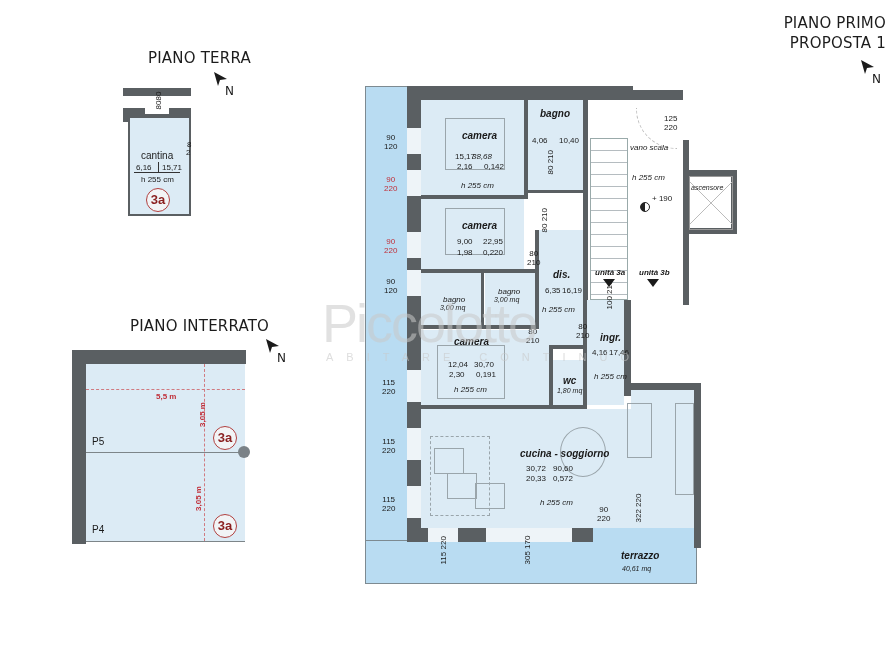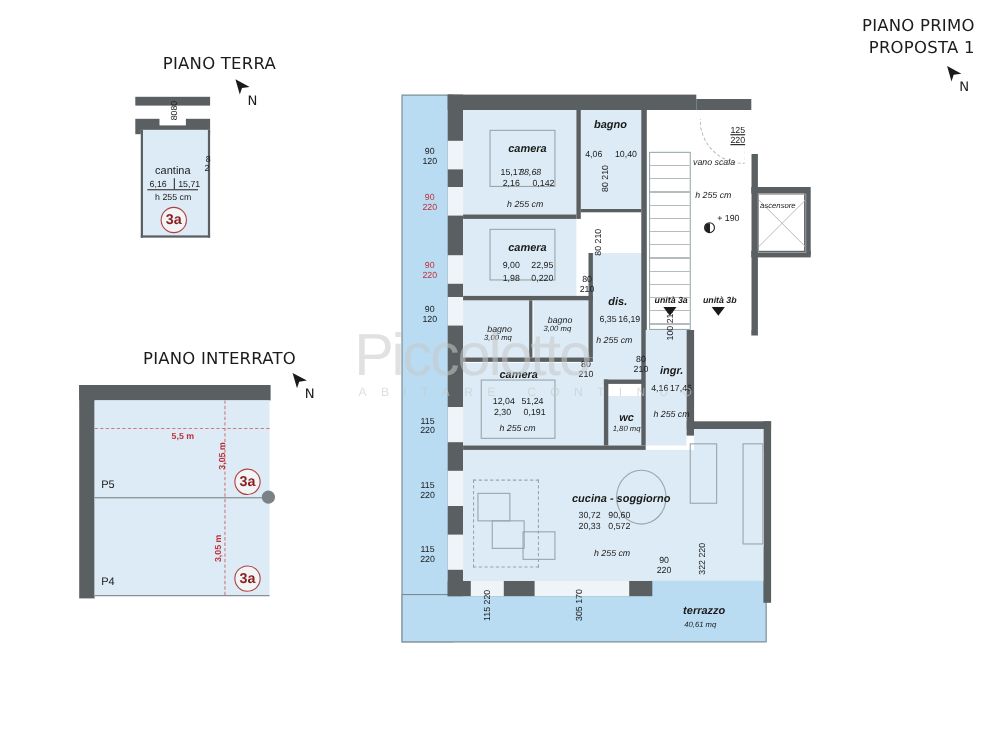--- a/index.html
+++ b/index.html
@@ -199,21 +199,21 @@
     </div>
   <div class="dim" style="left:526px;top:327px;">
       <div>80</div>
       <div>210</div>
     </div>
   <div class="dim" style="left:576px;top:322px;">
       <div>80</div>
       <div>210</div>
     </div>
   <div class="dim vert" style="left:596px;top:292px;width:26px;"><span>100</span> <span>210</span></div>
-  <div class="dim" style="left:664px;top:114px;text-decoration:underline;">
+  <div class="dim" style="left:664px;top:114px;">
       <div>125</div>
       <div>220</div>
     </div>
   <div class="dim" style="left:597px;top:505px;">
       <div>90</div>
       <div>220</div>
     </div>
   <div class="dim vert" style="left:624px;top:504px;width:28px;"><span>322</span> <span>220</span></div>
 
   <div class="dim vert" style="left:430px;top:547px;width:26px;"><span>115</span> <span>220</span></div>
@@ -241,21 +241,21 @@
   <div class="lbl" style="left:498px;top:287px;font-size:8px;">bagno</div>
   <div class="sm" style="left:494px;top:296px;font-style:italic;font-size:7px;">3,00 mq</div>
 
   <div class="lbl lbl-b" style="left:553px;top:269px;">dis.</div>
   <div class="sm" style="left:545px;top:286px;">6,35</div>
   <div class="sm" style="left:562px;top:286px;">16,19</div>
   <div class="sm" style="left:542px;top:305px;font-style:italic;">h 255 cm</div>
 
   <div class="lbl lbl-b" style="left:454px;top:336px;">camera</div>
   <div class="sm" style="left:448px;top:360px;">12,04</div>
-  <div class="sm" style="left:474px;top:360px;">51,24</div>
+  <div class="sm" style="left:474px;top:360px;">30,70</div>
   <div class="sm" style="left:449px;top:370px;">2,30</div>
   <div class="sm" style="left:476px;top:370px;">0,191</div>
   <div class="sm" style="left:454px;top:385px;font-style:italic;">h 255 cm</div>
 
   <div class="lbl lbl-b" style="left:563px;top:375px;">wc</div>
   <div class="sm" style="left:557px;top:387px;font-style:italic;font-size:7px;">1,80 mq</div>
 
   <div class="lbl lbl-b" style="left:600px;top:332px;">ingr.</div>
   <div class="sm" style="left:592px;top:348px;">4,16</div>
   <div class="sm" style="left:609px;top:348px;">17,46</div>

